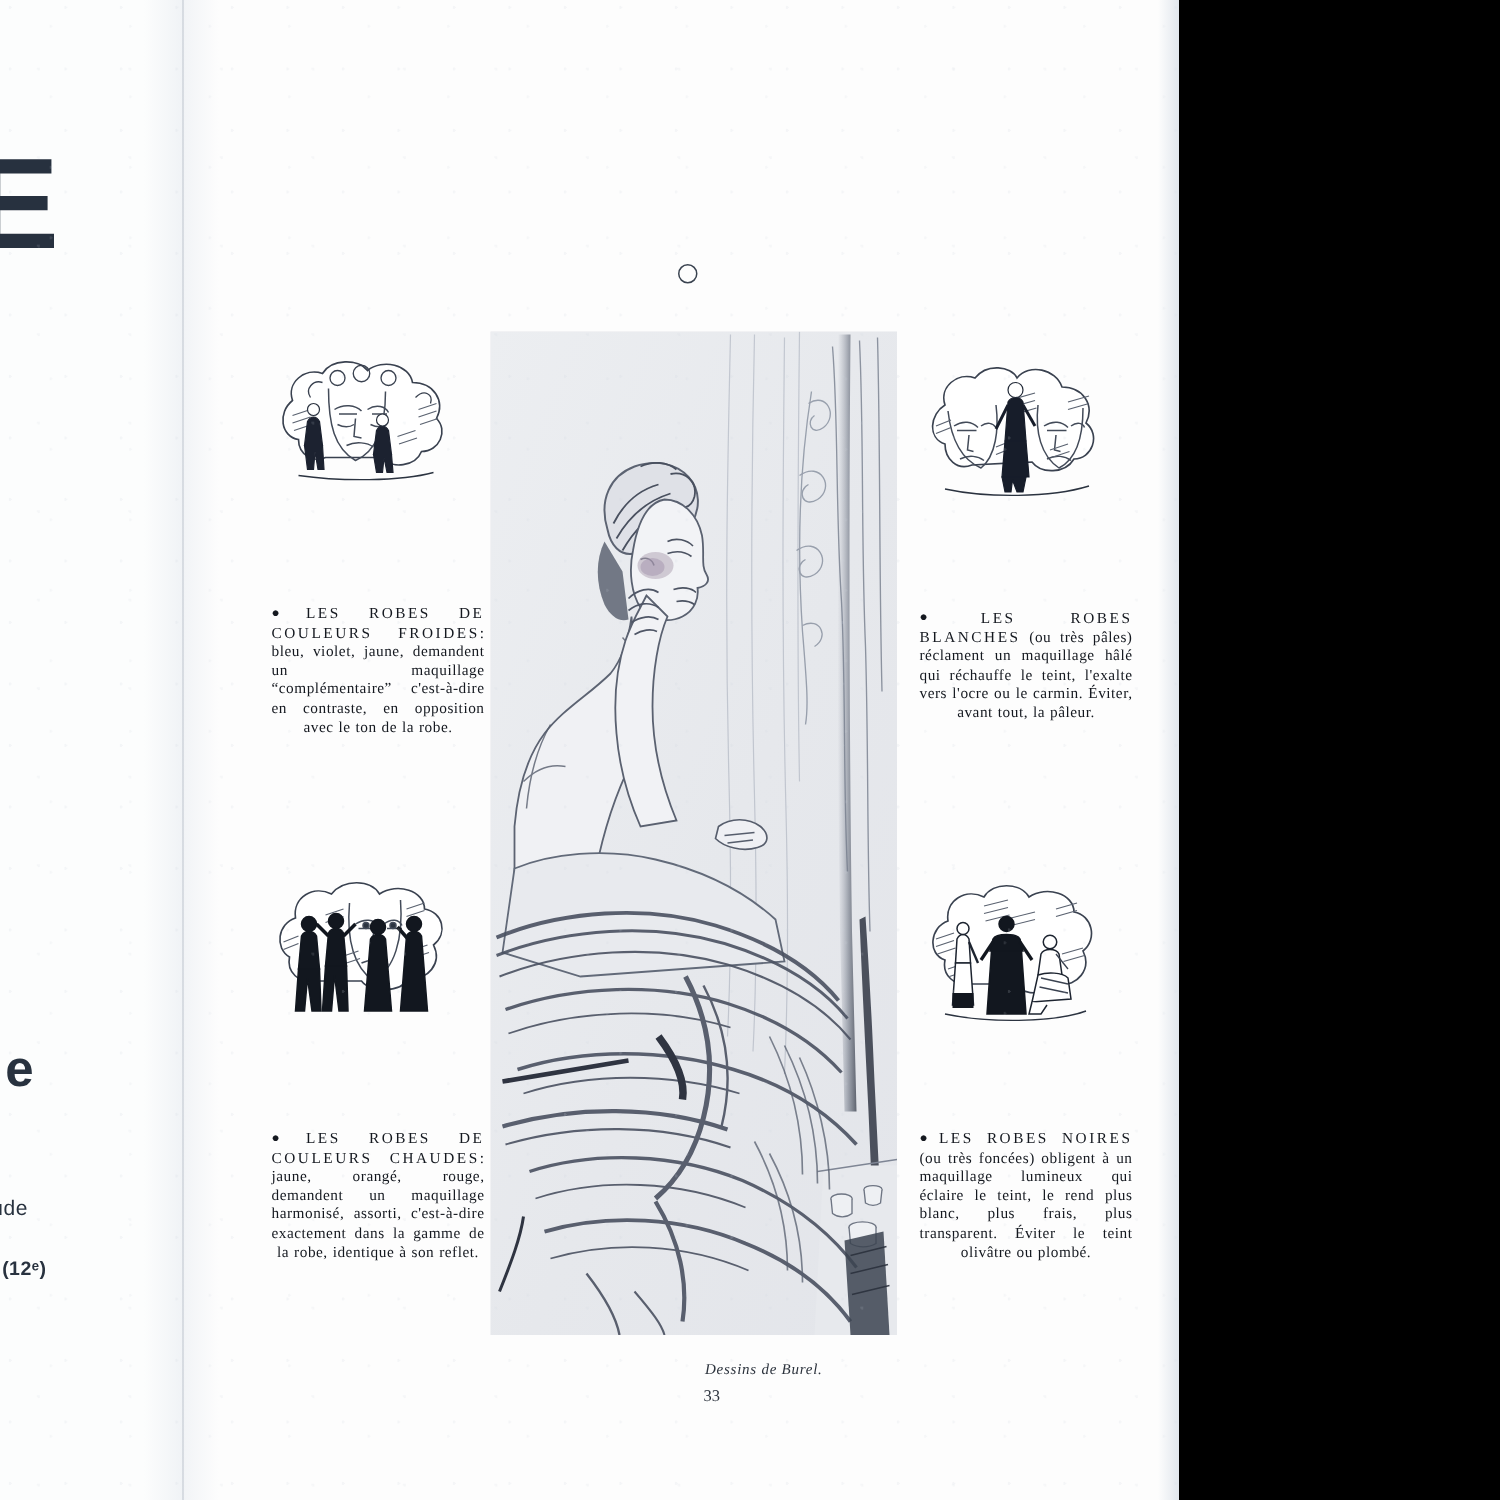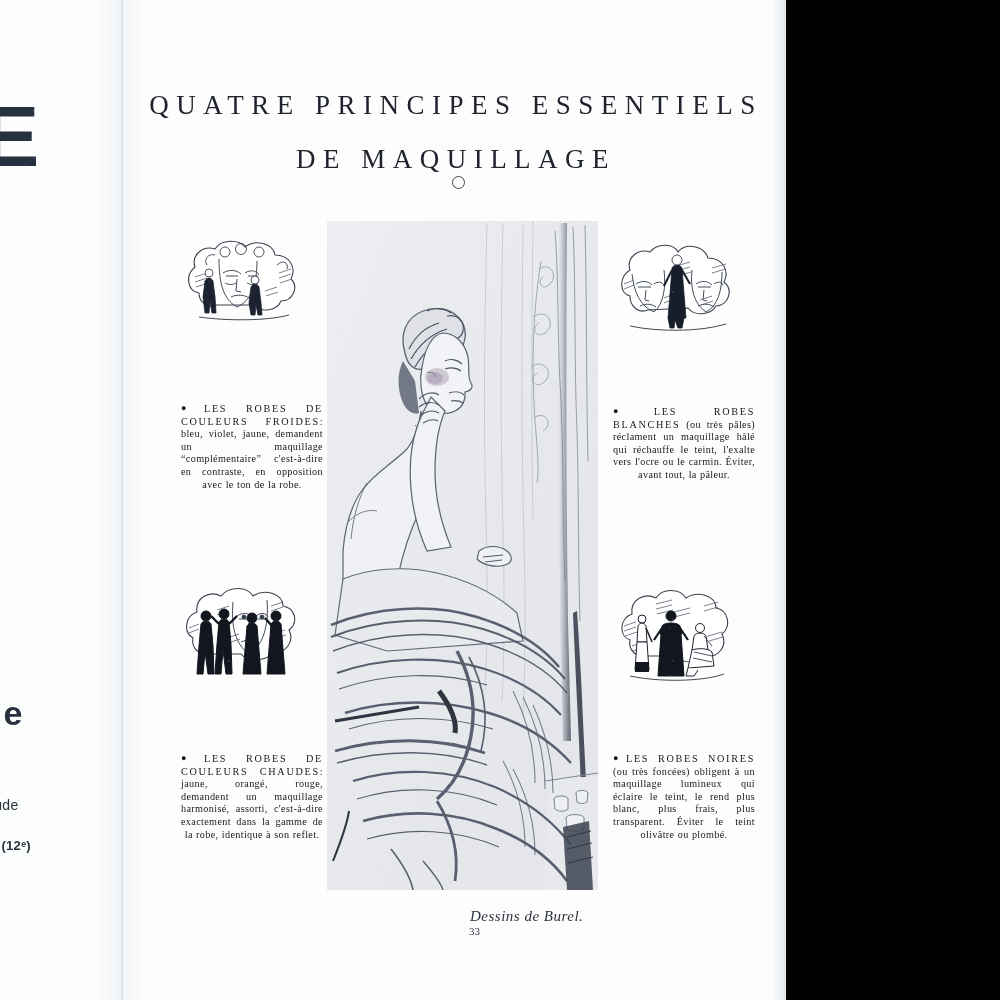--- a/index.html
+++ b/index.html
@@ -204,21 +204,21 @@
 
   
   .credit {
     position: absolute;
     left: 470px;
     top: 908px;
     width: 140px;
     color: #2b323c;
     font-family: "Liberation Serif", serif;
     font-style: italic;
-    font-size: 15px;
+    font-size: 10px;
     letter-spacing: 0.5px;
     text-align: left;
   }
   .folio {
     position: absolute;
     left: 440px;
     top: 925px;
     width: 40px;
     color: #2b323c;
     font-family: "Liberation Serif", serif;
@@ -250,24 +250,20 @@
     <div class="left-page">
       <div class="mark-e">E</div>
       <div class="frag frag-ie">ie</div>
       <div class="frag frag-aude">aude</div>
       <div class="frag frag-12e">s (12ᵉ)</div>
     </div>
 
     <div class="gutter-shade"></div>
     <div class="gutter-line"></div>
 
-    <div class="headline">
-      <span>QUATRE PRINCIPES ESSENTIELS</span>
-      <span class="l2">DE MAQUILLAGE</span>
-    </div>
     <div class="orn-circle"></div>
 
     <div class="plate">
       <svg width="271" height="669" viewBox="0 0 271 669" xmlns="http://www.w3.org/2000/svg">
         <defs>
           <linearGradient id="pg" x1="0" y1="0" x2="1" y2="1">
             <stop offset="0%" stop-color="#eceef1"></stop>
             <stop offset="55%" stop-color="#e6e8ec"></stop>
             <stop offset="100%" stop-color="#e3e5ea"></stop>
           </linearGradient>

